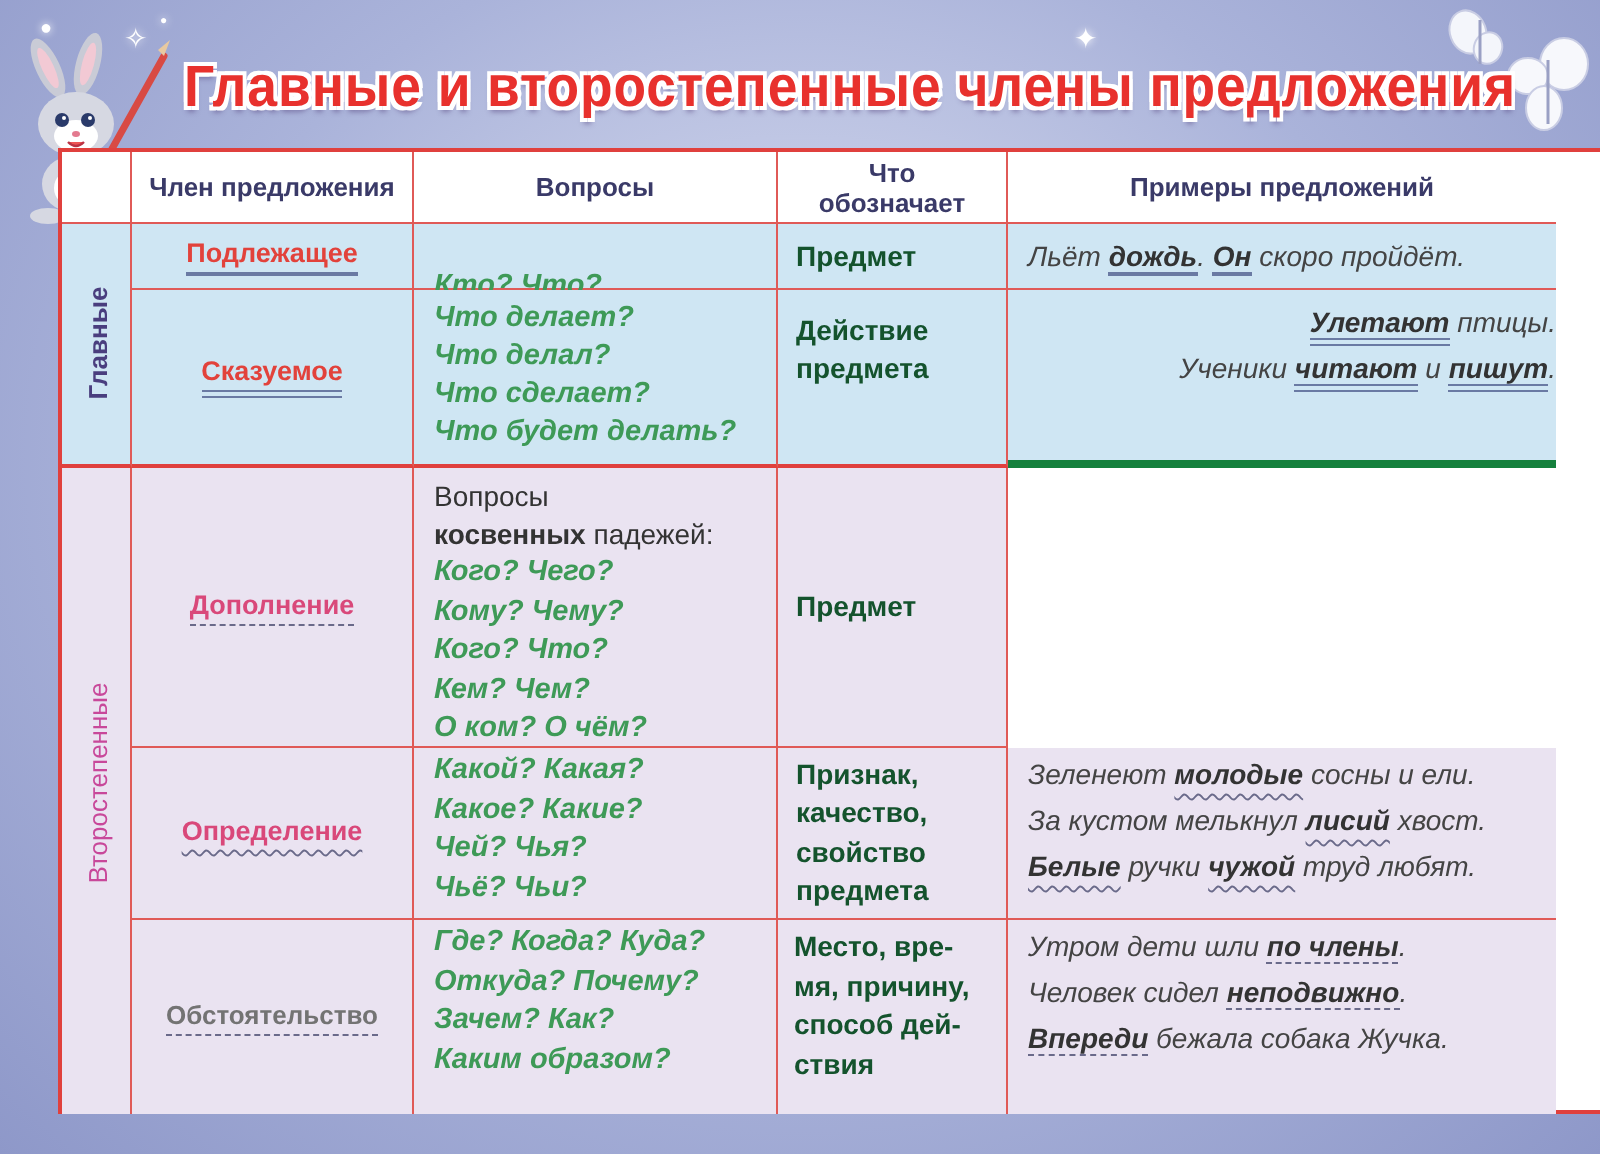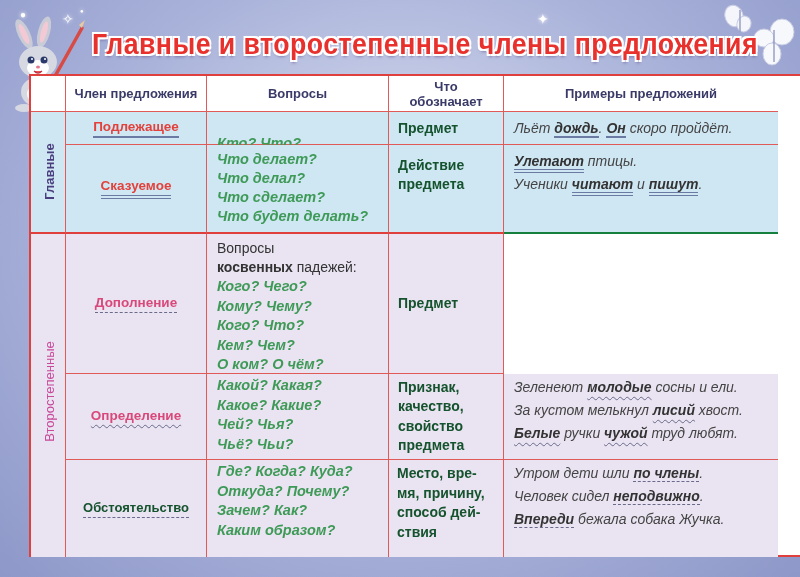--- a/index.html
+++ b/index.html
@@ -124,21 +124,21 @@
   <div class="cell blue member" style="left:35px;top:69px;width:141px;height:89px;color:#e2423b;border-bottom:2px solid #e0403d;">
     <span class="u-double">Сказуемое</span>
   </div>
   <div class="cell blue q" style="left:176px;top:69px;width:182px;height:89px;padding-top:5px;line-height:19px;border-bottom:2px solid #e0403d;">
     <div>Что делает?</div>
     <div>Что делал?</div>
     <div>Что сделает?</div>
     <div>Что будет делать?</div>
   </div>
   <div class="cell blue meaning" style="left:358px;top:69px;width:115px;height:89px;padding-bottom:28px;border-bottom:2px solid #e0403d;">Действие предмета</div>
-  <div class="cell blue ex" style="left:473px;top:69px;width:274px;height:89px;border-right:none;border-bottom:2px solid #15803d;">
+  <div class="cell blue ex" style="left:473px;top:69px;width:274px;height:89px;border-right:none;border-bottom:4px solid #15803d;text-align:right;">
     <span class="line"><b class="u-double">Улетают</b><span> птицы.</span></span>
     <span class="line"><span>Ученики </span><b class="u-double">читают</b><span> и </span><b class="u-double">пишут</b><span>.</span></span>
   </div>
 
   <div class="cell lav" style="left:0;top:158px;width:35px;height:323px;border-bottom:none;">
     <div class="group-label" style="left:-52px;top:150px;width:140px;text-align:center;color:#c8489a;font-weight:normal;">Второстепенные</div>
   </div>
 
   <div class="cell lav member" style="left:35px;top:158px;width:141px;height:140px;color:#d9487a;">
     <span class="u-dashed">Дополнение</span>
@@ -163,21 +163,21 @@
     <div>Чей? Чья?</div>
     <div>Чьё? Чьи?</div>
   </div>
   <div class="cell lav meaning" style="left:358px;top:298px;width:115px;height:86px;line-height:19.5px;">Признак, качество, свойство предмета</div>
   <div class="cell lav ex" style="left:473px;top:298px;width:274px;height:86px;border-right:none;padding-top:2px;">
     <span class="line"><span>Зеленеют </span><b class="u-wavy">молодые</b><span> сосны и ели.</span></span>
     <span class="line"><span>За кустом мелькнул </span><b class="u-wavy">лисий</b><span> хвост.</span></span>
     <span class="line"><b class="u-wavy">Белые</b><span> ручки </span><b class="u-wavy">чужой</b><span> труд любят.</span></span>
   </div>
 
-  <div class="cell lav member" style="left:35px;top:384px;width:141px;height:97px;color:#14532d;border-bottom:none;font-size:13px;">
+  <div class="cell lav member" style="left:35px;top:384px;width:141px;height:97px;color:#737373;border-bottom:none;font-size:13px;">
     <span class="u-dashdot">Обстоятельство</span>
   </div>
   <div class="cell lav q" style="left:176px;top:384px;width:182px;height:97px;padding-top:2px;line-height:19.5px;border-bottom:none;">
     <div>Где? Когда? Куда?</div>
     <div>Откуда? Почему?</div>
     <div>Зачем? Как?</div>
     <div>Каким образом?</div>
   </div>
   <div class="cell lav meaning" style="left:358px;top:384px;width:115px;height:97px;align-items:flex-start;padding-top:4px;line-height:19.5px;padding-left:8px;border-bottom:none;">
     <div>

